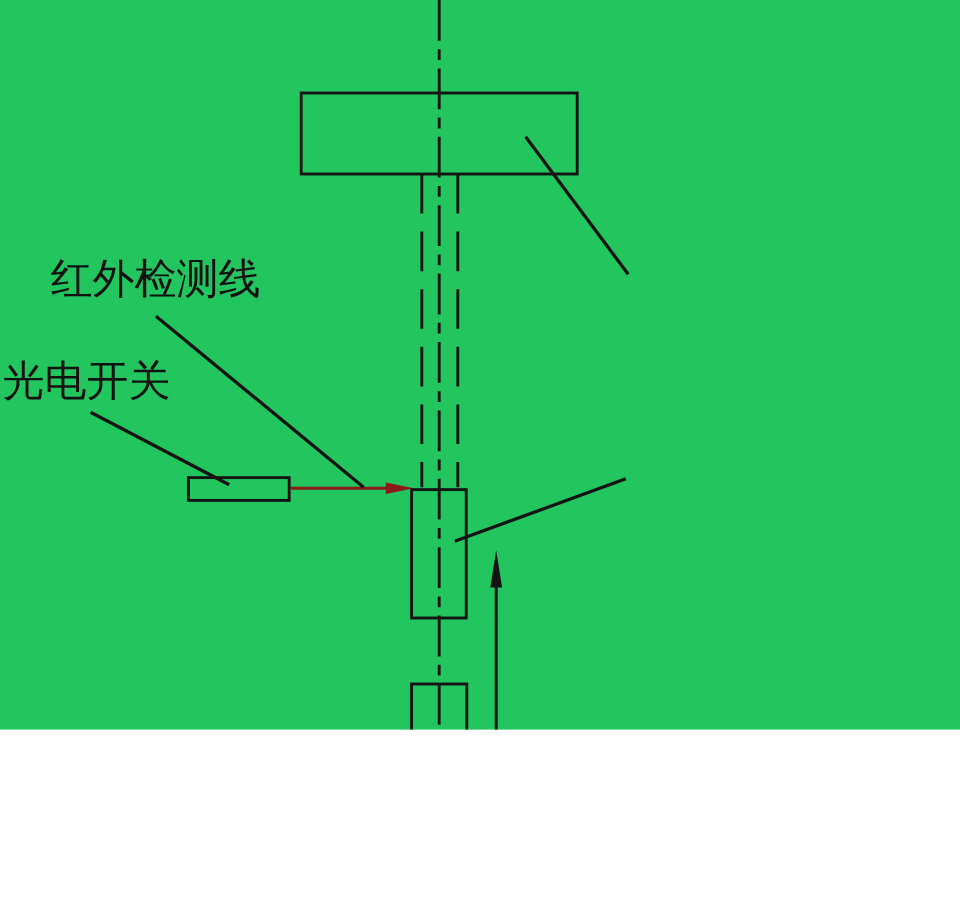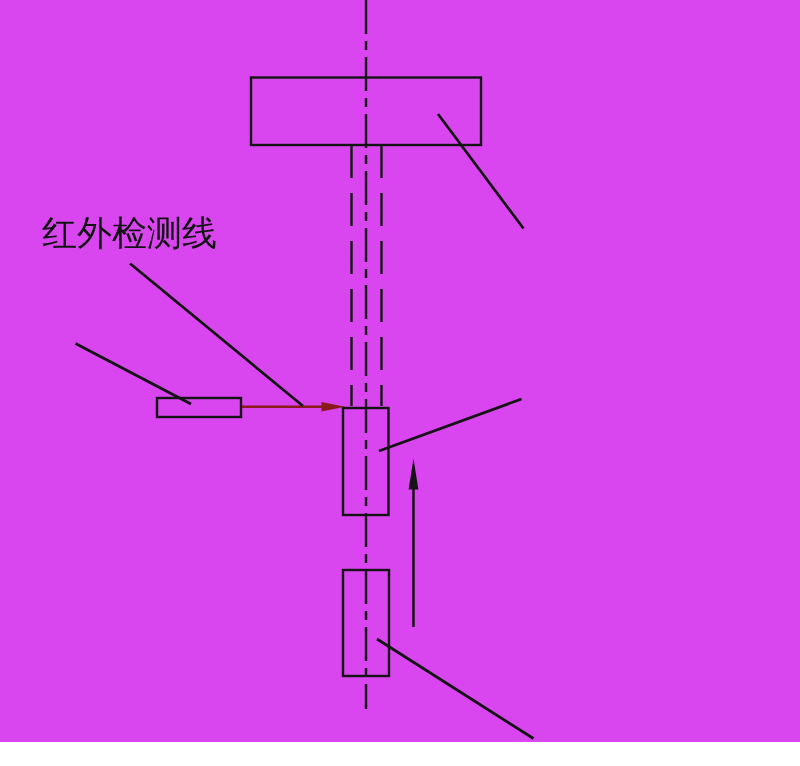--- a/index.html
+++ b/index.html
@@ -1,21 +1,21 @@
 <!DOCTYPE html>
 <html><head>
 <meta charset="utf-8">
 <style>
   html, body { margin: 0; padding: 0; }
   body { background: #ffffff; }
   .canvas {
     position: relative;
     width: 800px;
-    height: 742px;
-    background: #d946ef;
+    height: 608px;
+    background: #22c55e;
     overflow: hidden;
     font-family: "DejaVu Serif", "Liberation Serif", serif;
   }
   .canvas svg { position: absolute; left: 0; top: 0; }
   .shape { fill: none; stroke-width: 2.4px; }
   .leader { fill: none; stroke-width: 2.7px; }
   .arrowline { fill: none; stroke-width: 2.5px; }
   .label {
     position: absolute;
     font-size: 35px;
@@ -53,18 +53,19 @@
 
     <line x1="438" y1="114" x2="523.5" y2="228.5" class="leader" stroke="#141414"></line>
     <line x1="130" y1="263.5" x2="303" y2="406" class="leader" stroke="#141414"></line>
     <line x1="75.5" y1="343.5" x2="191" y2="404" class="leader" stroke="#141414"></line>
     <line x1="379" y1="451" x2="521.5" y2="399" class="leader" stroke="#141414"></line>
     <line x1="377" y1="639" x2="533.5" y2="738.5" class="leader" stroke="#141414"></line>
   </svg>
 
   <div class="label" style="left:42px; top:215px;">红外检测线</div>
 
+  <div class="label" style="left:2px; top:300px;">光电开关</div>
 
 
 
 
 
 </div>
 
 </body></html>

